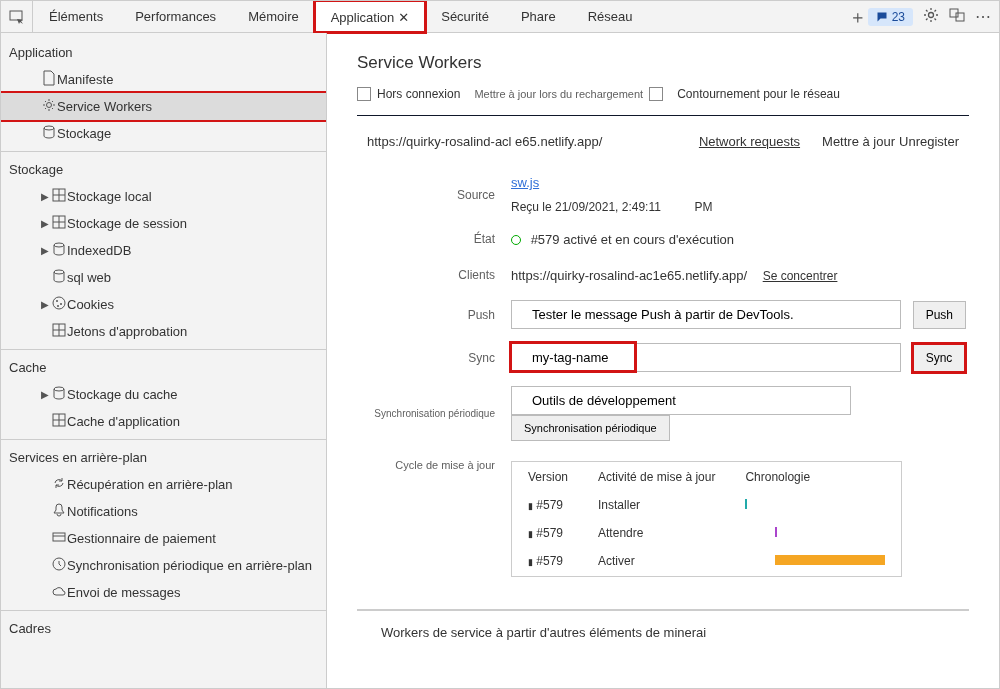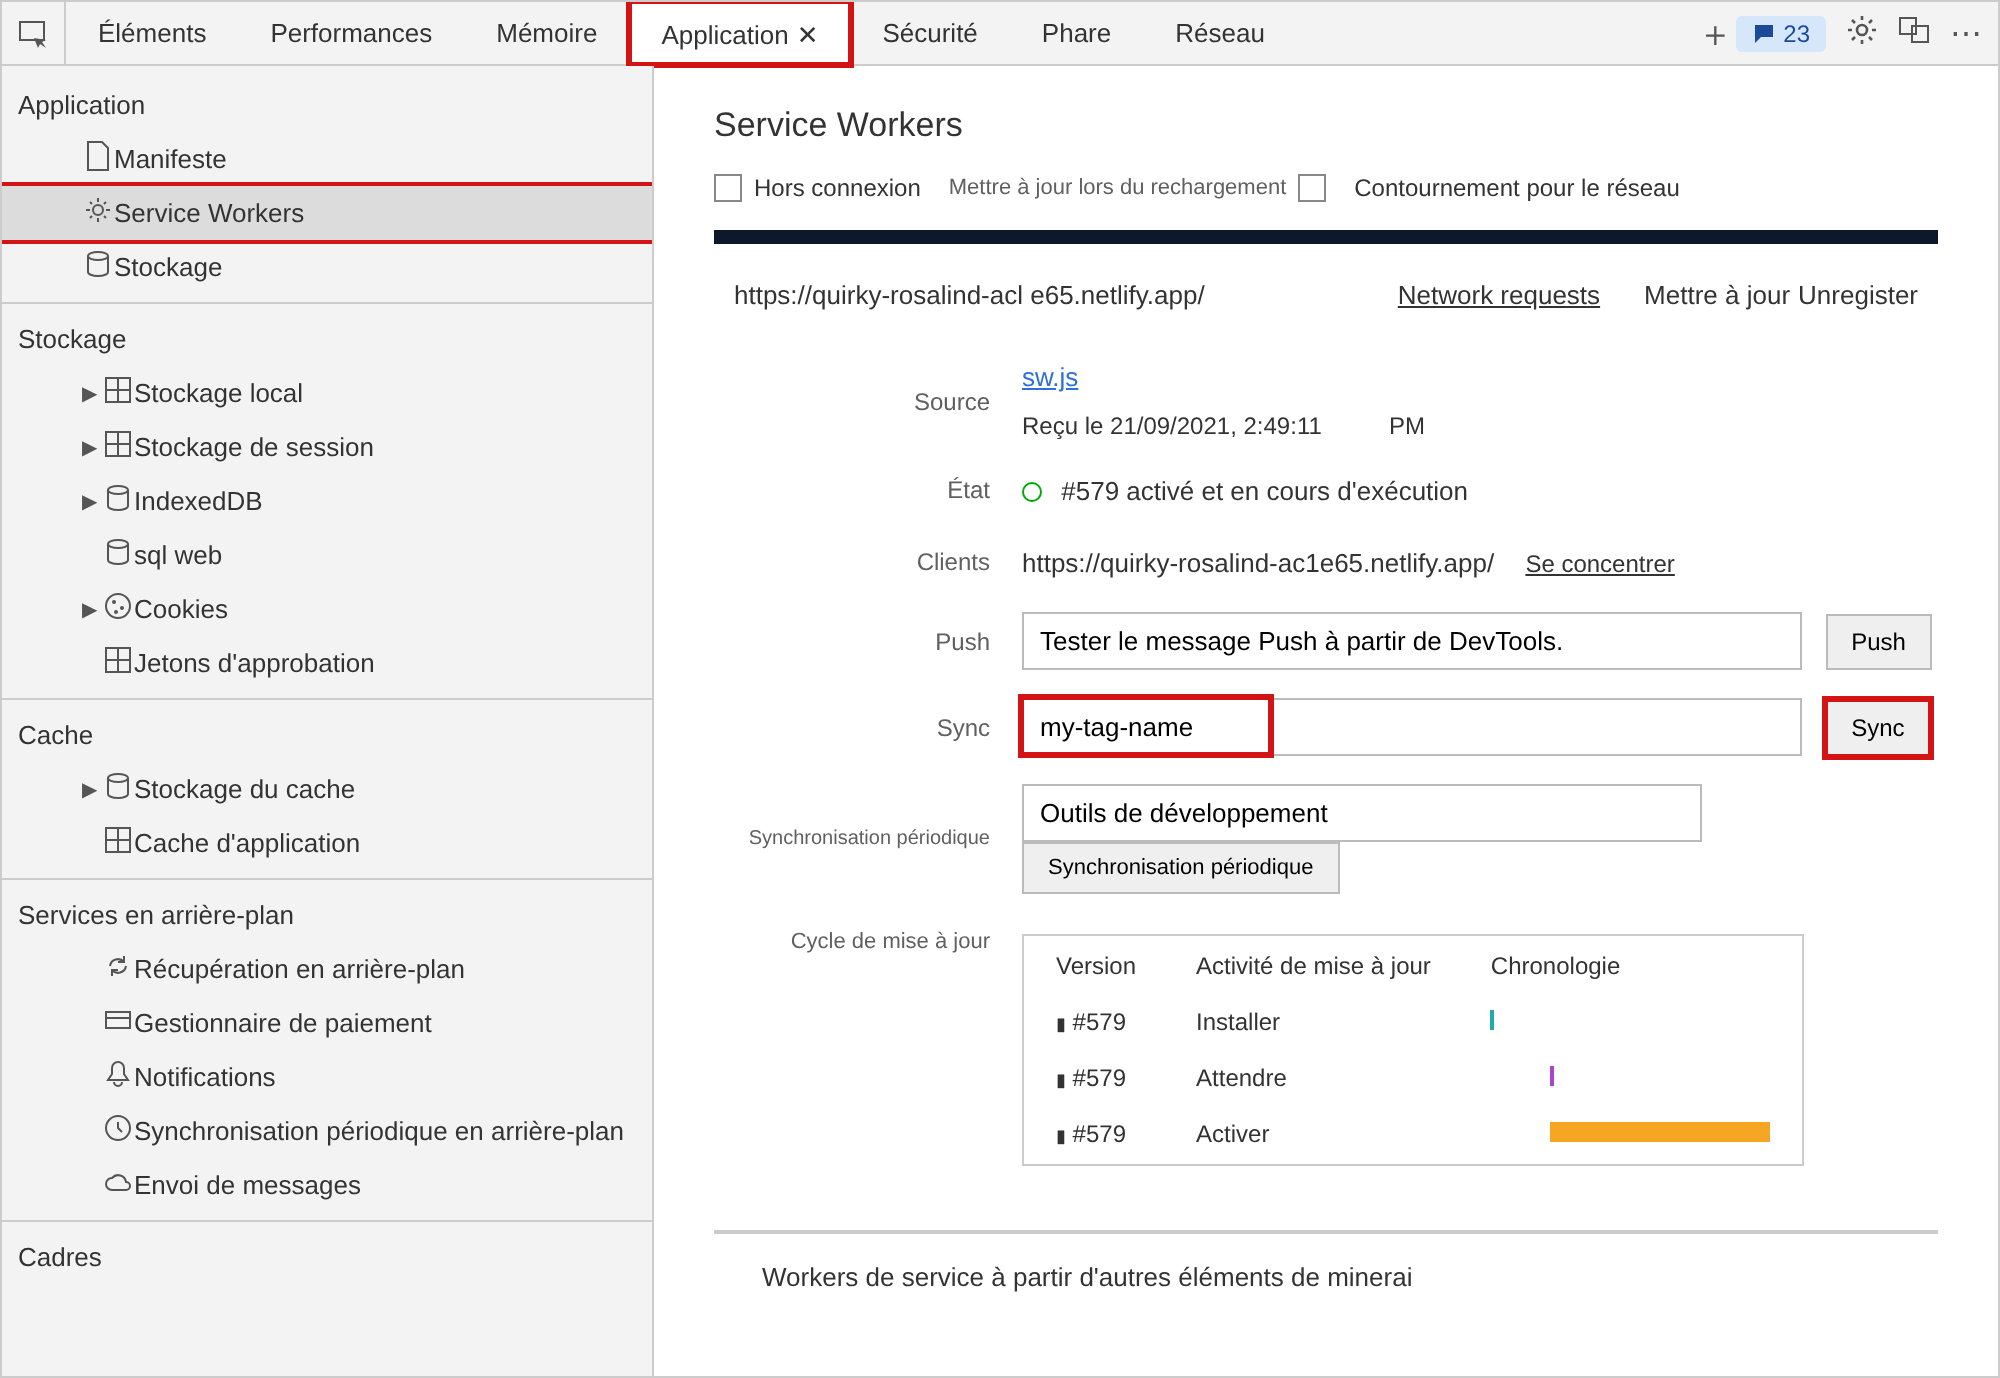--- a/index.html
+++ b/index.html
@@ -18,31 +18,31 @@
 .sidebar .item { display:flex; align-items:center; gap:0; padding:4px 8px 4px 40px; cursor:pointer; white-space:nowrap;}
 .sidebar .item.toplvl { padding-left: 40px; }
 .sidebar .item.selected { background:#dcdcdc; }
 .sidebar .arrow { width:10px; display:inline-block; color:#555; font-size:10px;}
 .sidebar hr { border:none; border-top:1px solid #ccc; margin:4px 0; }
 .main { flex:1; overflow:auto; position:relative; }
 .main-inner { padding: 20px 30px; }
 h3.page-title { font-size:17px; font-weight:400; color:#333; margin-bottom:14px;}
 .row-opts { display:flex; align-items:center; gap:14px; font-size:12px; color:#333; margin-bottom:14px;}
 .checkbox { width:14px; height:14px; border:1px solid #888; background:#fff; display:inline-block;}
-.sw-block { border-top:7px solid #0f172a; border-bottom:1px solid #ccc; padding:18px 0 24px 0; }
+.sw-block { border-top:1px solid #0f172a; border-bottom:1px solid #ccc; padding:18px 0 24px 0; }
 .sw-header { display:flex; align-items:center; gap:24px; margin:0 10px 18px 0; }
 .sw-header .url { flex:0 0 auto; padding-left:10px;}
 .sw-header .links { margin-left:auto; display:flex; gap:22px; font-size:13px; color:#333; }
 .sw-header .links a { color:#333; text-decoration:underline; cursor:pointer;}
 .form-table { width:100%; }
 .form-table td.label { text-align:right; padding:10px 14px 10px 0; color:#606060; font-size:12px; vertical-align:middle; width:150px;}
 .form-table td.value { padding:6px 0; }
 a.link { color:#2f6fd8; text-decoration:underline; cursor:pointer; }
 .status-dot { display:inline-block; width:10px; height:10px; border:1px solid #0a0; border-radius:50%; margin-right:6px; vertical-align:middle;}
-input.fld { width:390px; padding:6px 8px; border:1px solid #bbb; font-size:13px; margin-right:8px;}
+input.fld { width:390px; padding:6px 20px; border:1px solid #bbb; font-size:13px; margin-right:8px;}
 button.btn { background:#efefef; border:1px solid #bbb; padding:6px 12px; cursor:pointer; font-size:12px;}
 .update-table { margin-top:6px; border:1px solid #ccc; font-size:12px; }
 .update-table th { text-align:left; font-weight:400; color:#333; padding:6px 14px; }
 .update-table td { padding:6px 14px; }
 .timeline-bar { height:10px; display:inline-block; }
 .redbox { outline: 3px solid #d21414; outline-offset:-1px; }
 .redbox-thin { outline: 2px solid #d21414; outline-offset:0; }
 .bottom-note { padding:14px 24px; font-size:13px; color:#333; border-top:1px solid #ccc;}
 .concentrer { font-size:12px; color:#333; text-decoration:underline; margin-left:12px; cursor:pointer;}
 .plusbox { width:20px; height:20px; display:flex; align-items:center; justify-content:center; font-size:18px; color:#555;}
@@ -195,31 +195,31 @@
         <span class="arrow" style="visibility:hidden">▶</span>
         <span><svg class="svg-icon" viewBox="0 0 16 16">
             <path d="M4 8a4 4 0 0 1 7-2M12 8a4 4 0 0 1-7 2" fill="none" stroke="#555"></path>
             <path d="M11 3v3h-3M5 13v-3h3" stroke="#555" fill="none"></path>
           </svg></span>
         <span>Récupération en arrière-plan</span>
       </div>
     <div class="item">
         <span class="arrow" style="visibility:hidden">▶</span>
         <span><svg class="svg-icon" viewBox="0 0 16 16">
+            <path d="M8 2a3 3 0 0 0-3 3v3l-2 3h10l-2-3V5a3 3 0 0 0-3-3zM6 12a2 2 0 0 0 4 0" fill="none" stroke="#555"></path>
+          </svg></span>
+        <span>Notifications</span>
+      </div>
+    <div class="item">
+        <span class="arrow" style="visibility:hidden">▶</span>
+        <span><svg class="svg-icon" viewBox="0 0 16 16">
             <rect x="2" y="4" width="12" height="8" fill="none" stroke="#555"></rect>
             <path d="M2 7h12" stroke="#555"></path>
           </svg></span>
         <span>Gestionnaire de paiement</span>
-      </div>
-    <div class="item">
-        <span class="arrow" style="visibility:hidden">▶</span>
-        <span><svg class="svg-icon" viewBox="0 0 16 16">
-            <path d="M8 2a3 3 0 0 0-3 3v3l-2 3h10l-2-3V5a3 3 0 0 0-3-3zM6 12a2 2 0 0 0 4 0" fill="none" stroke="#555"></path>
-          </svg></span>
-        <span>Notifications</span>
       </div>
     <div class="item">
         <span class="arrow" style="visibility:hidden">▶</span>
         <span><svg class="svg-icon" viewBox="0 0 16 16">
             <circle cx="8" cy="8" r="6" fill="none" stroke="#555"></circle>
             <path d="M8 5v3l2 2" stroke="#555" fill="none"></path>
           </svg></span>
         <span>Synchronisation périodique en arrière-plan</span>
       </div>
     <div class="item">

